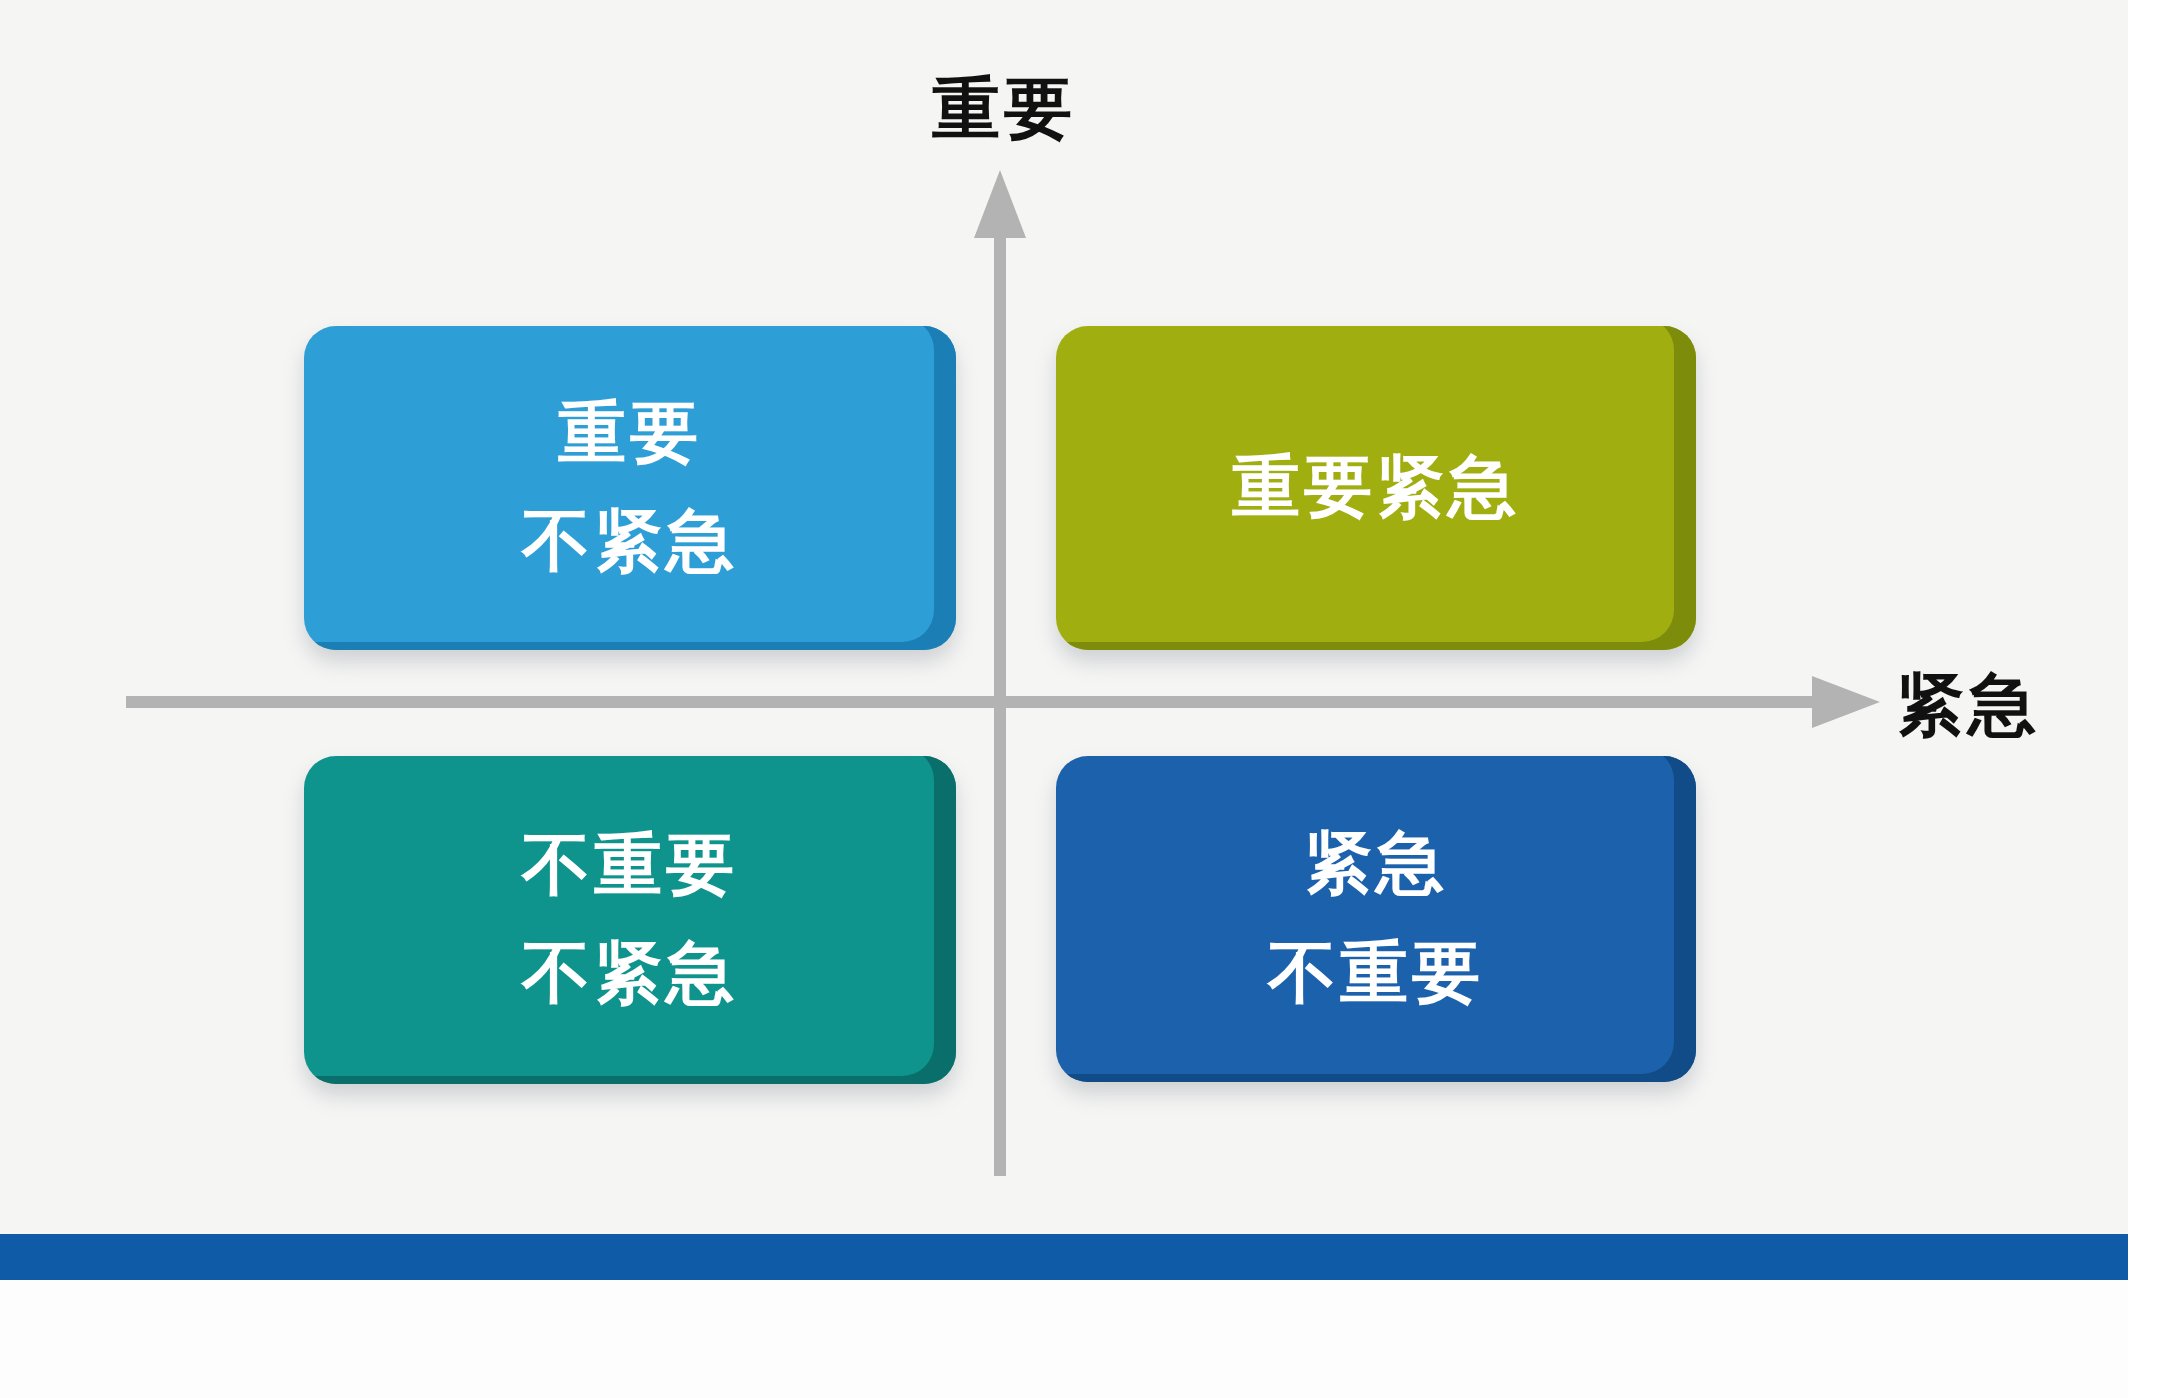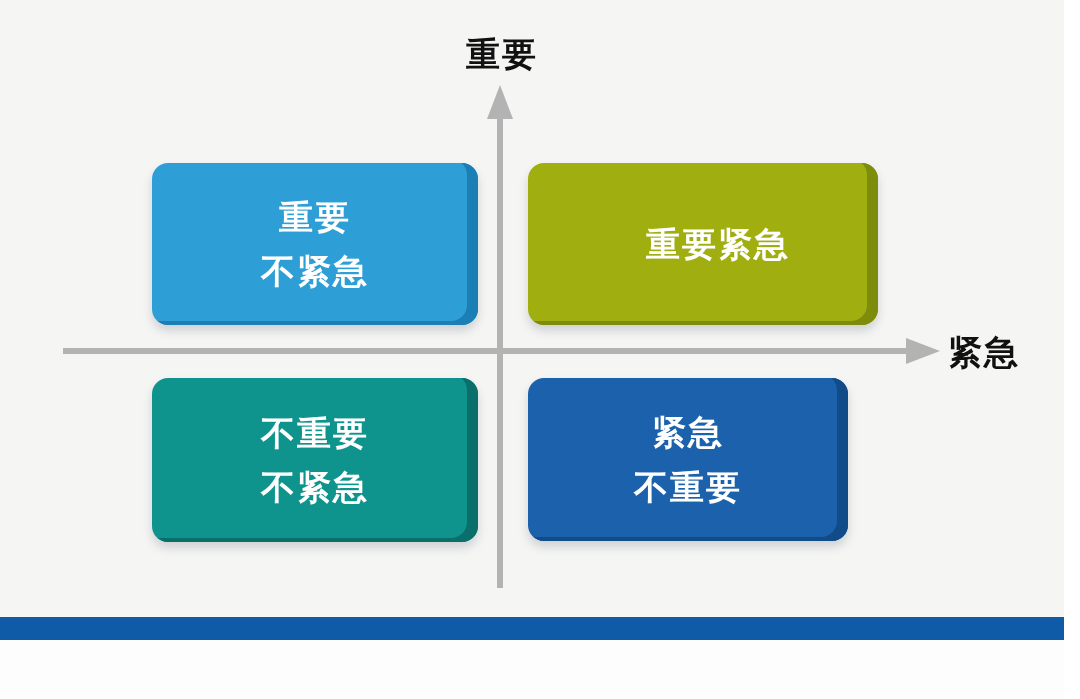--- a/index.html
+++ b/index.html
@@ -70,21 +70,21 @@
     align-items: center;
     justify-content: center;
     color: #ffffff;
     font-size: 34px;
     font-weight: bold;
     letter-spacing: 2px;
     line-height: 1.6;
     text-align: center;
   }
   .q-top-left     { left: 152px; top: 163px; width: 326px; height: 162px; }
-  .q-top-right    { left: 528px; top: 163px; width: 320px; height: 162px; padding-left: 30px; }
+  .q-top-right    { left: 528px; top: 163px; width: 320px; height: 162px; }
   .q-bottom-left  { left: 152px; top: 378px; width: 326px; height: 164px; }
   .q-bottom-right { left: 528px; top: 378px; width: 320px; height: 163px; }
   
   .bottom-bar {
     position: absolute;
     left: 0;
     top: 617px;
     width: 1080px;
     height: 23px;
   }

